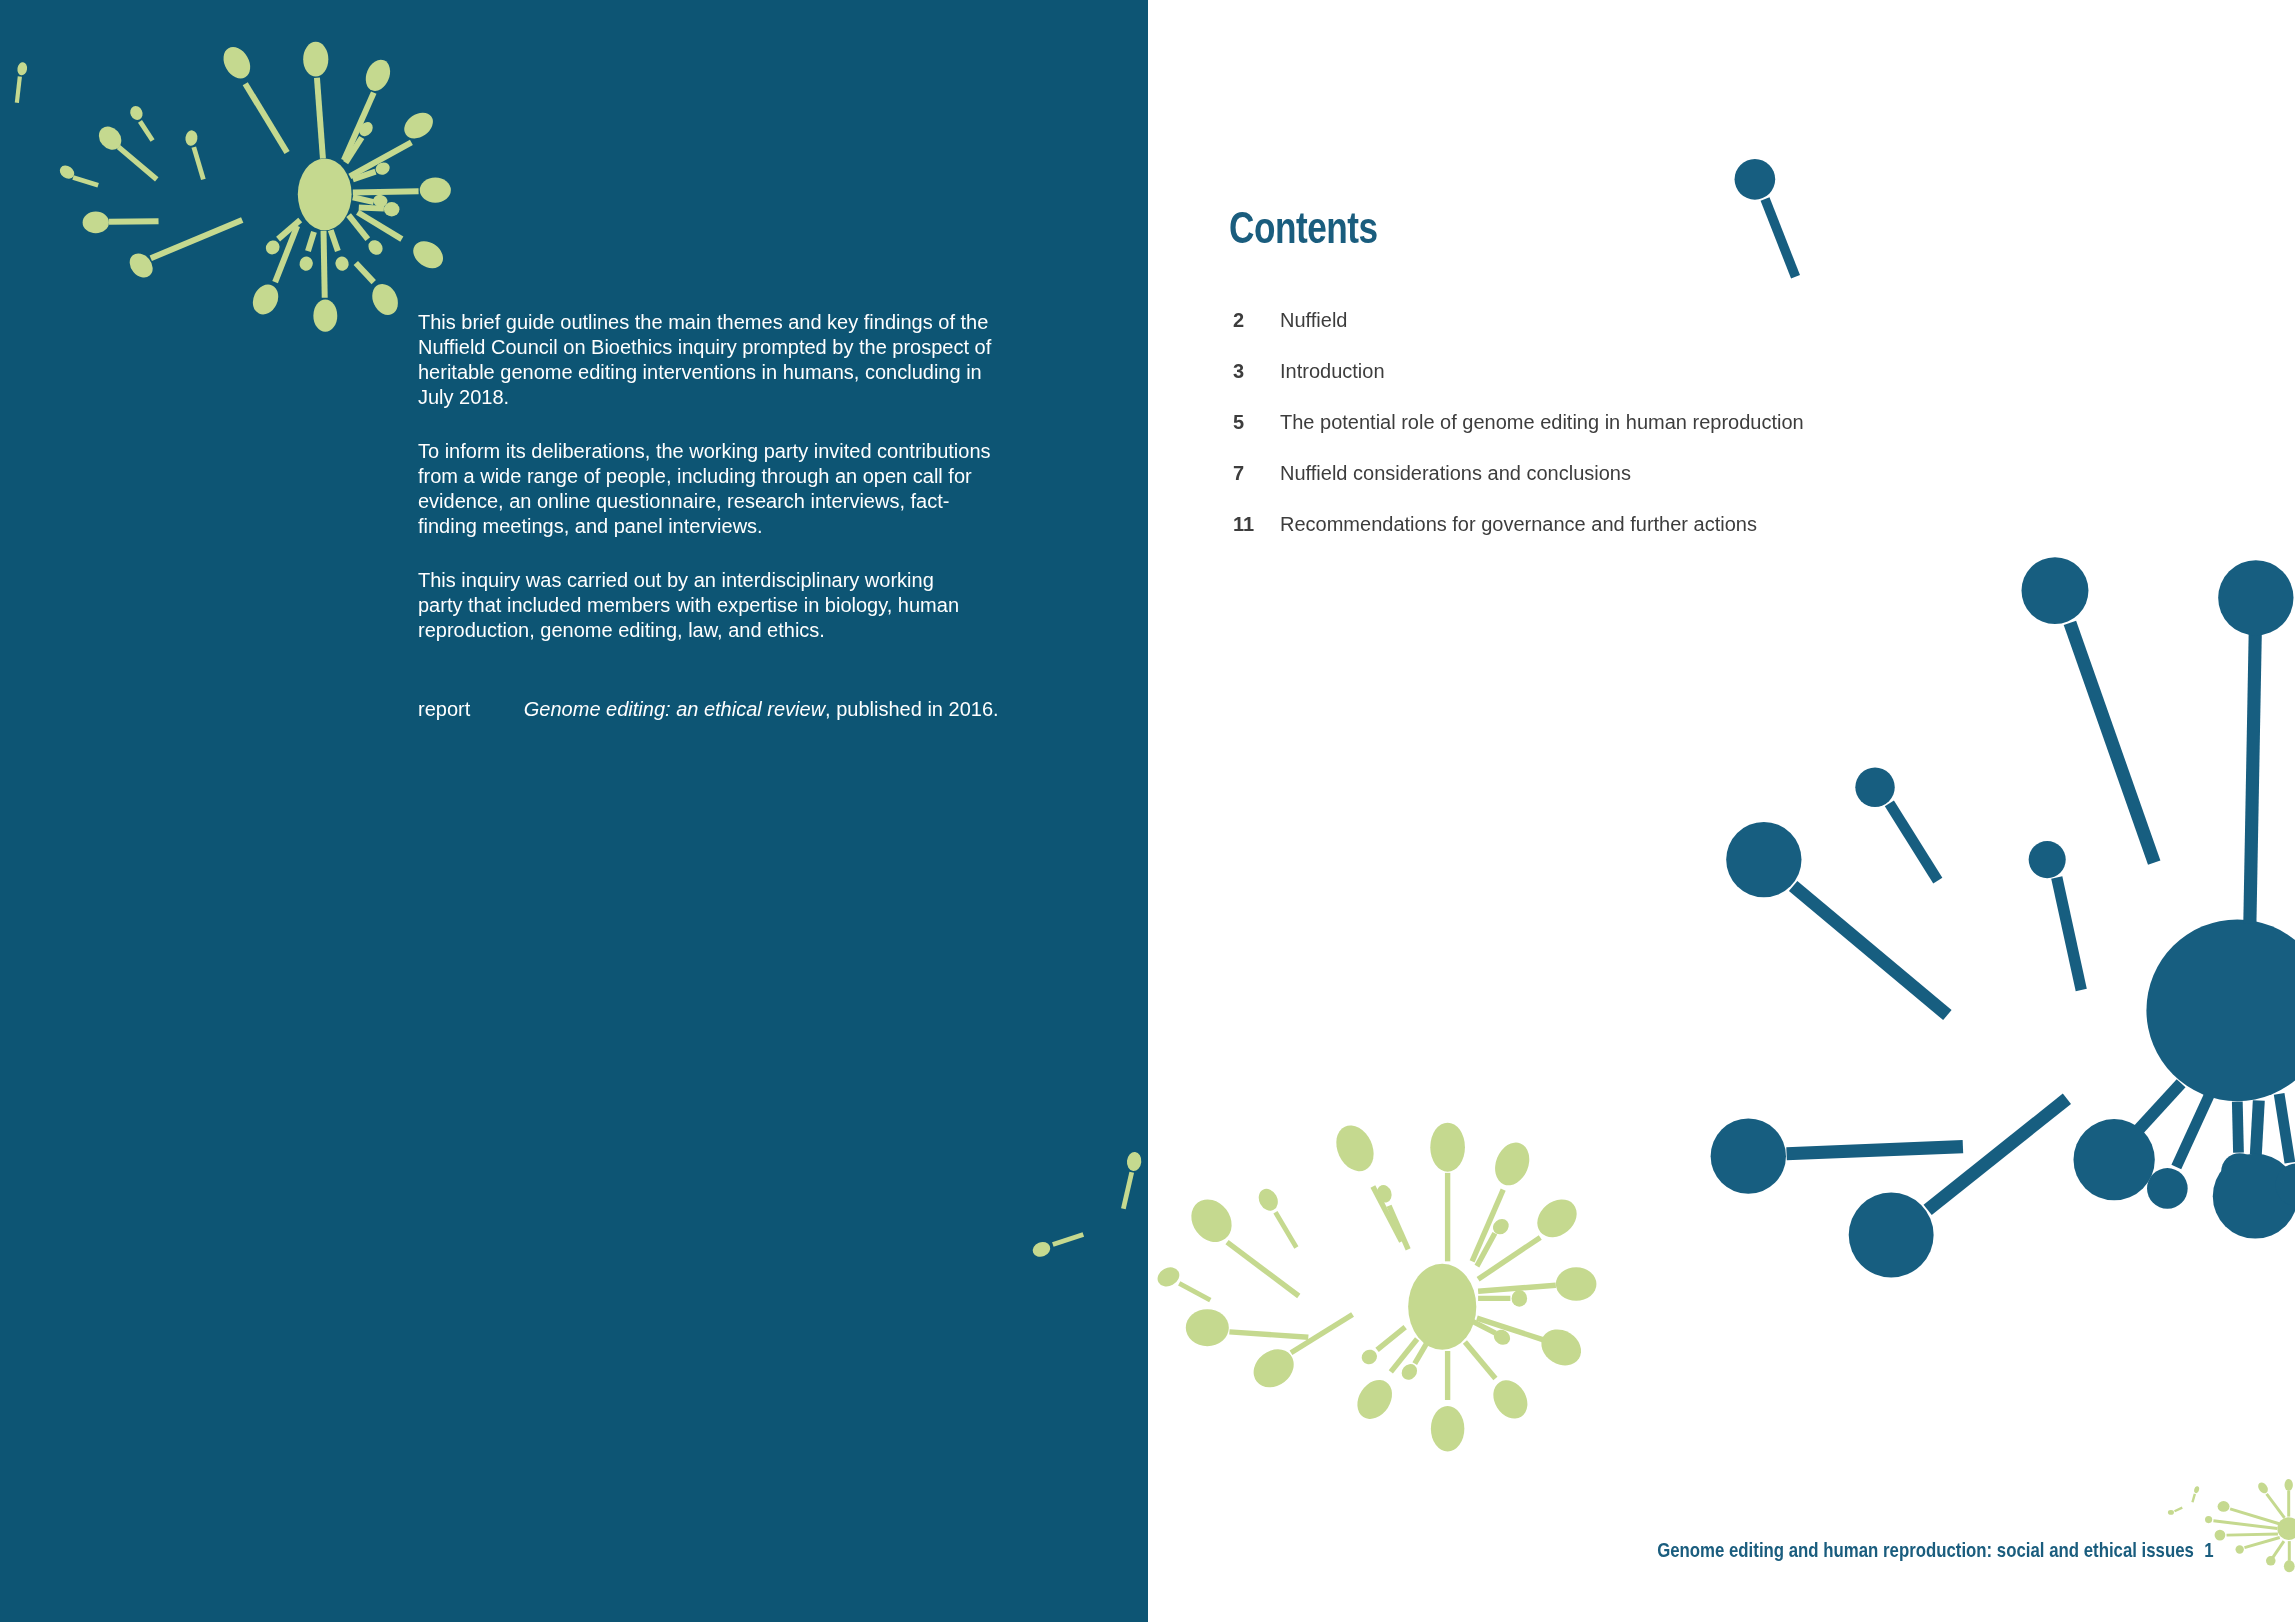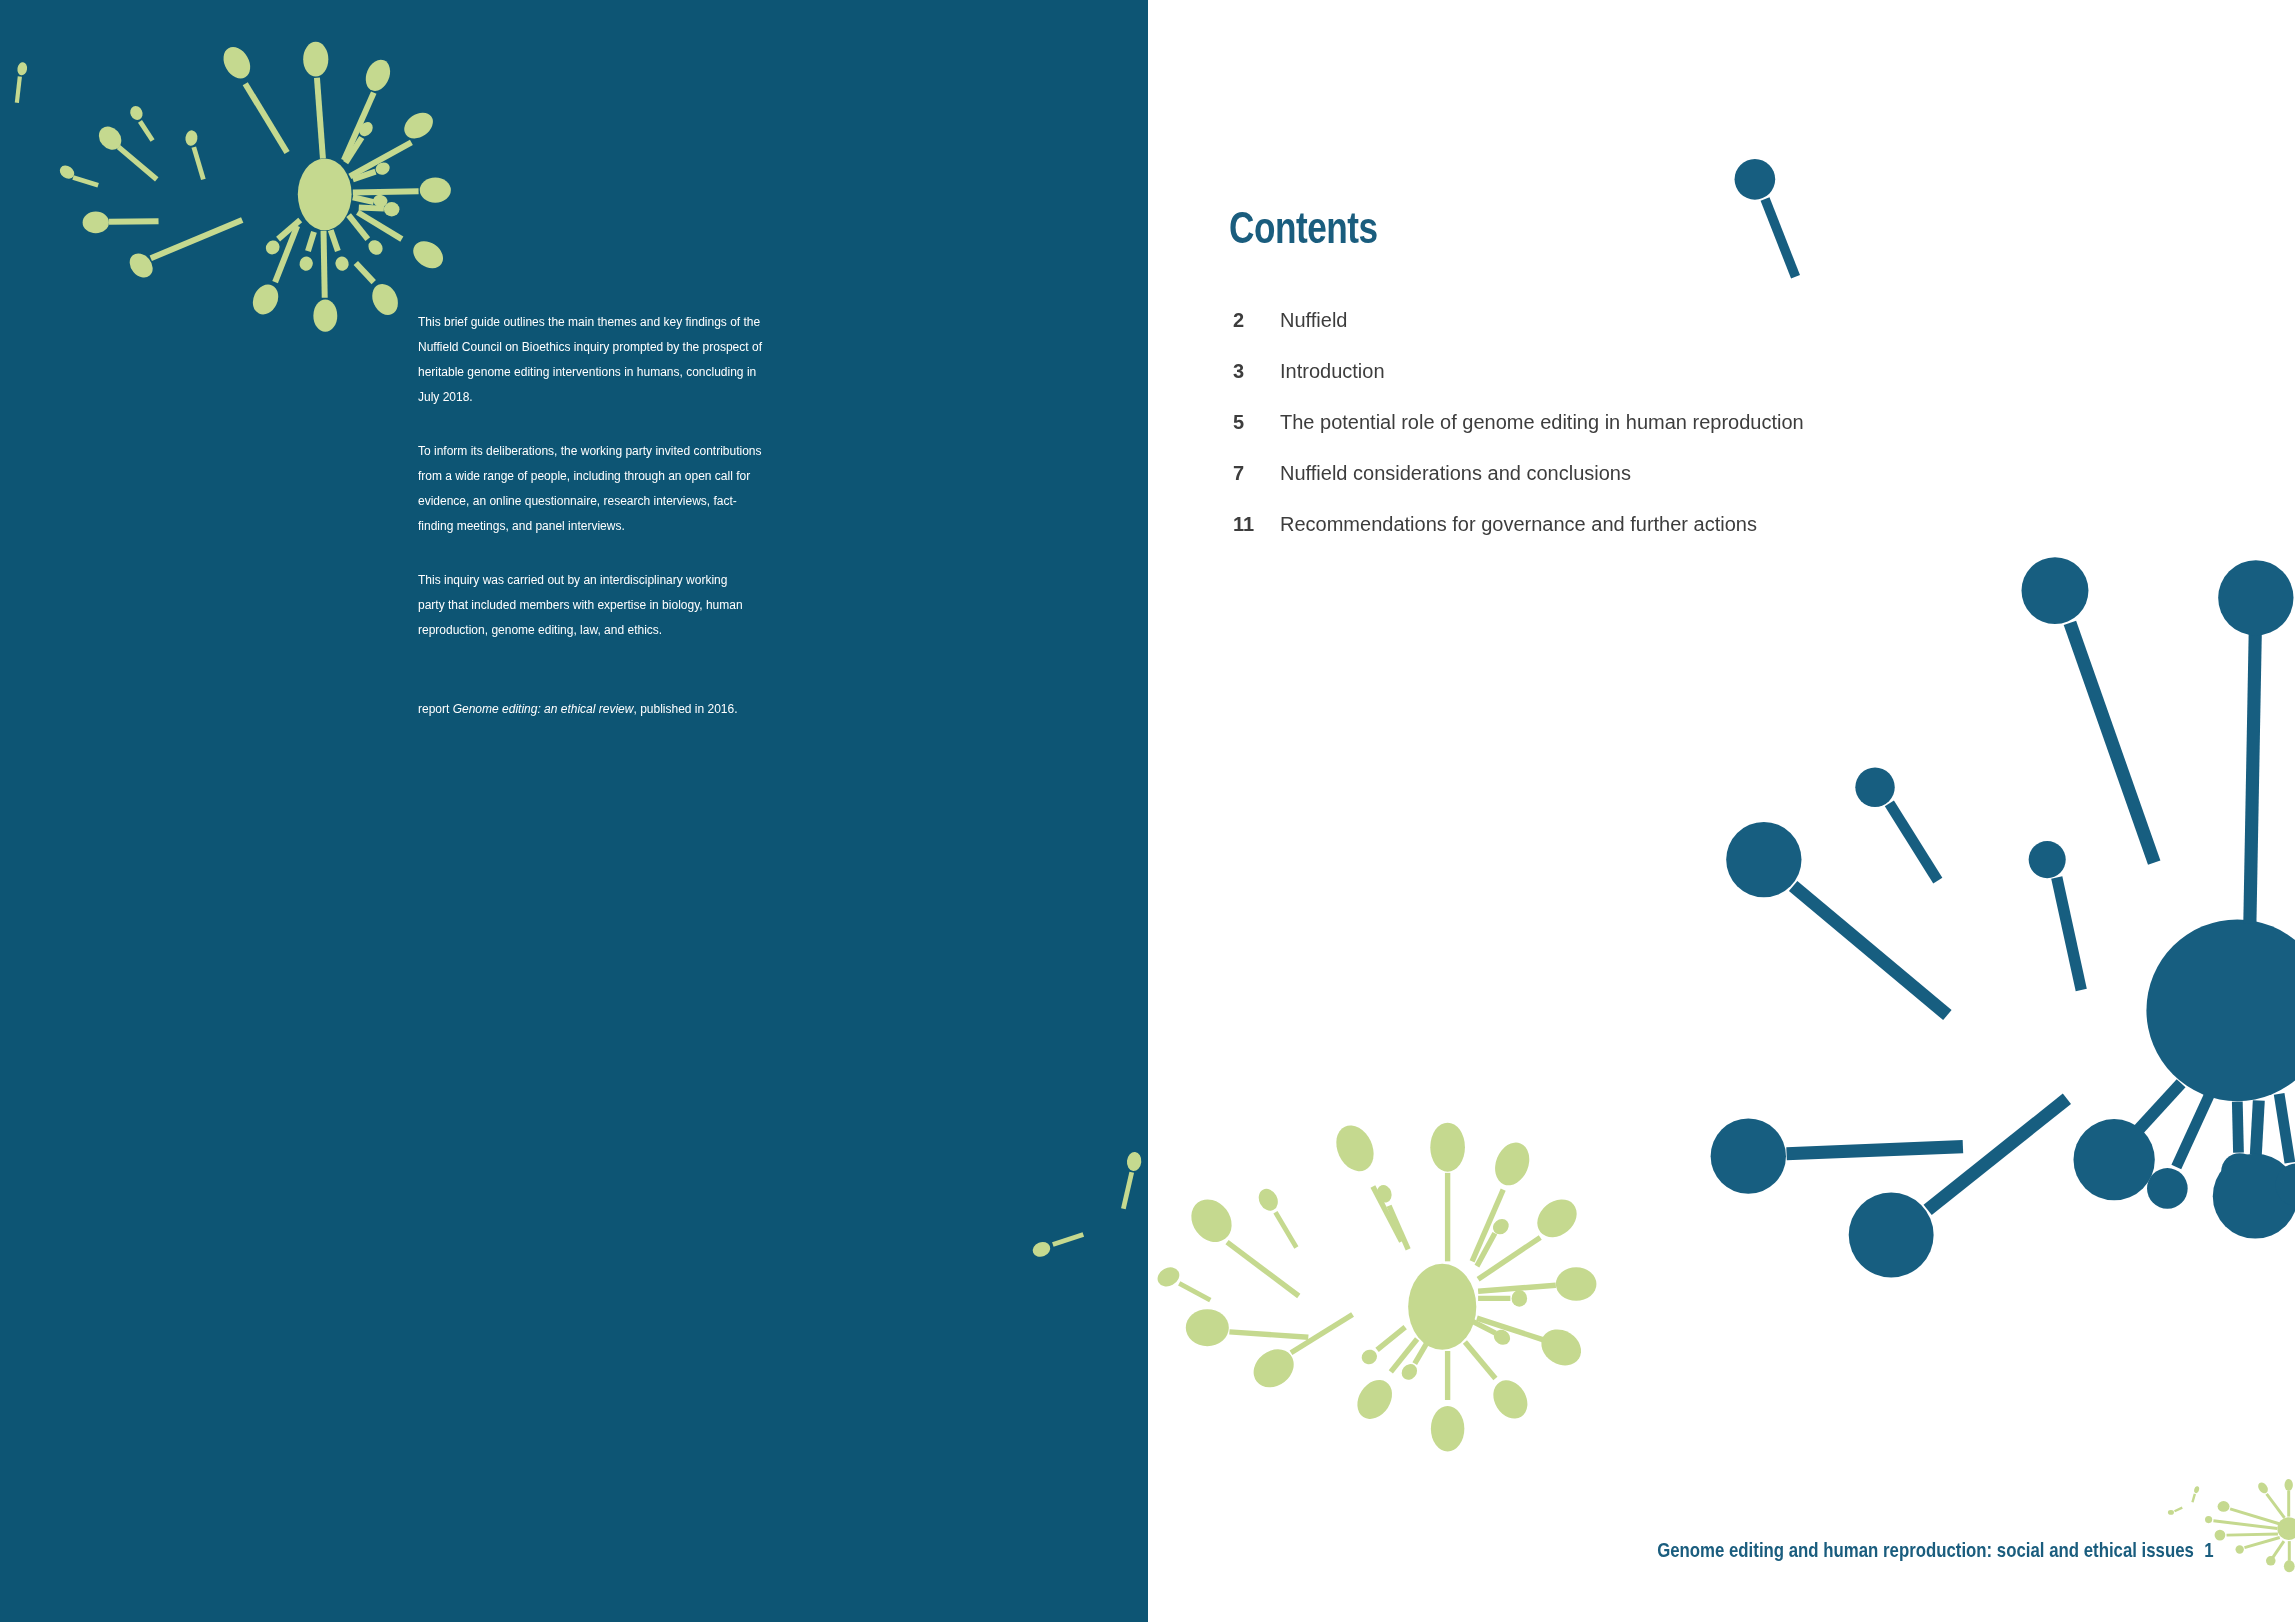--- a/index.html
+++ b/index.html
@@ -20,24 +20,24 @@
   svg.deco{position:absolute;display:block;}
   #svg-left{left:0;top:0;width:1148px;height:1623px;}
   #svg-right{left:1148px;top:0;width:1148px;height:1623px;}
   .g-fill{fill:var(--green,#c5d98f);}
   .g-stroke{stroke:var(--green,#c5d98f);fill:none;}
   .t-fill{fill:var(--shape-teal,#175e80);}
   .t-stroke{stroke:var(--shape-teal,#175e80);fill:none;}
 
   .intro{
     position:absolute;left:418px;top:310px;width:652px;
-    color:#ffffff;font-size:12px;line-height:25px;font-weight:400;
+    color:#ffffff;font-size:20px;line-height:25px;font-weight:400;
   }
   .intro p{margin:0 0 29px 0;}
-  .intro em{font-style:italic;}
+  .intro em{font-style:italic;margin-left:48px;}
 
   .contents-title{
     position:absolute;left:1229px;top:206px;
     font-size:44px;font-weight:700;line-height:44px;
     color:var(--heading-teal,#1a5d7e);
     transform:scaleX(0.80);transform-origin:left center;
     letter-spacing:-0.6px;white-space:nowrap;
   }
   .toc{
     position:absolute;left:1233px;top:310px;width:777px;

